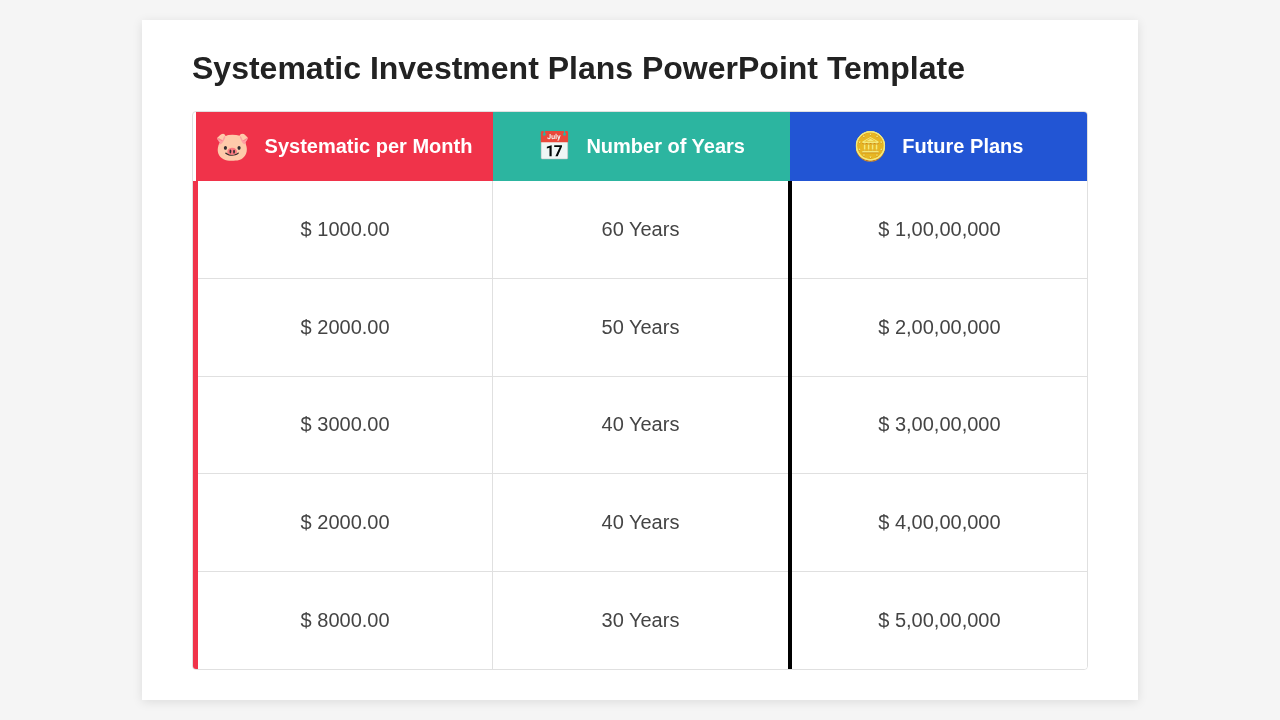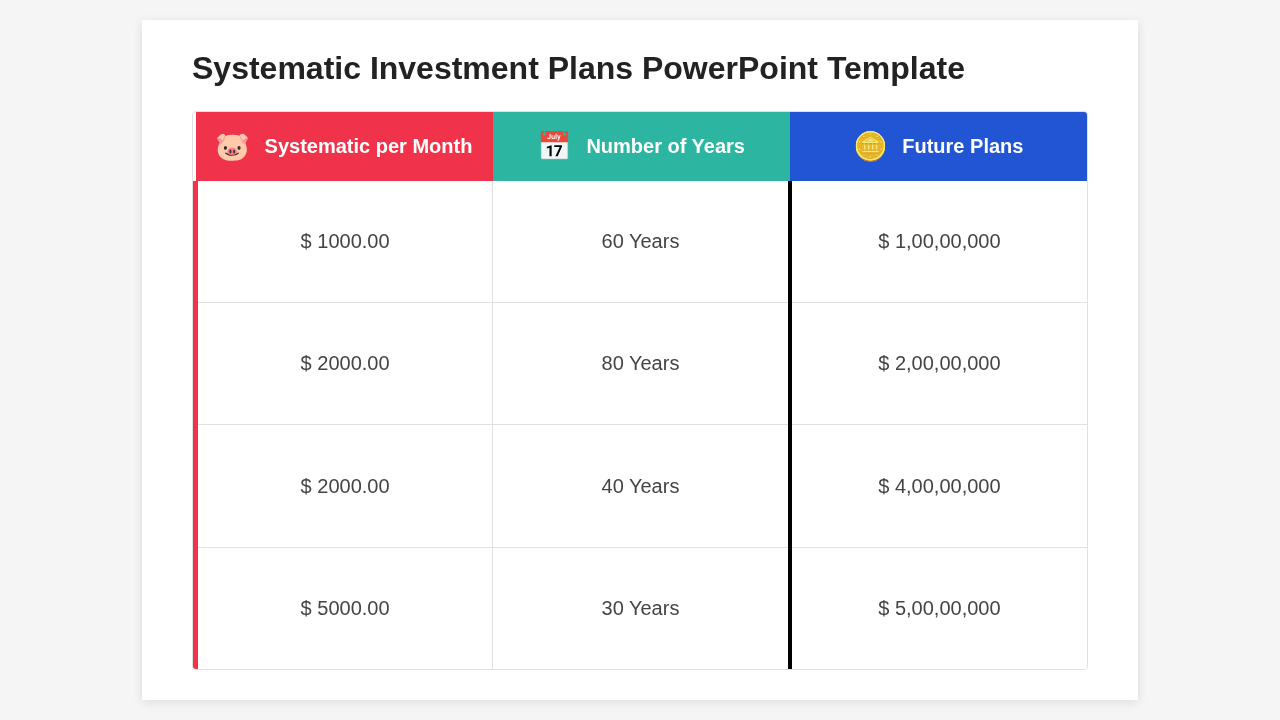--- a/index.html
+++ b/index.html
@@ -143,29 +143,34 @@
         </tr>
       </thead>
       <tbody id="table-body">
       <tr>
             <td>$ 1000.00</td>
             <td>60 Years</td>
             <td>$ 1,00,00,000</td>
           </tr>
           <tr>
             <td>$ 2000.00</td>
-            <td>80 Years</td>
+            <td>50 Years</td>
             <td>$ 2,00,00,000</td>
+          </tr>
+          <tr>
+            <td>$ 3000.00</td>
+            <td>40 Years</td>
+            <td>$ 3,00,00,000</td>
           </tr>
           <tr>
             <td>$ 2000.00</td>
             <td>40 Years</td>
             <td>$ 4,00,00,000</td>
           </tr>
           <tr>
-            <td>$ 5000.00</td>
+            <td>$ 8000.00</td>
             <td>30 Years</td>
             <td>$ 5,00,00,000</td>
           </tr>
         </tbody>
     </table>
   </div>
 </div>
 
 </body></html>

